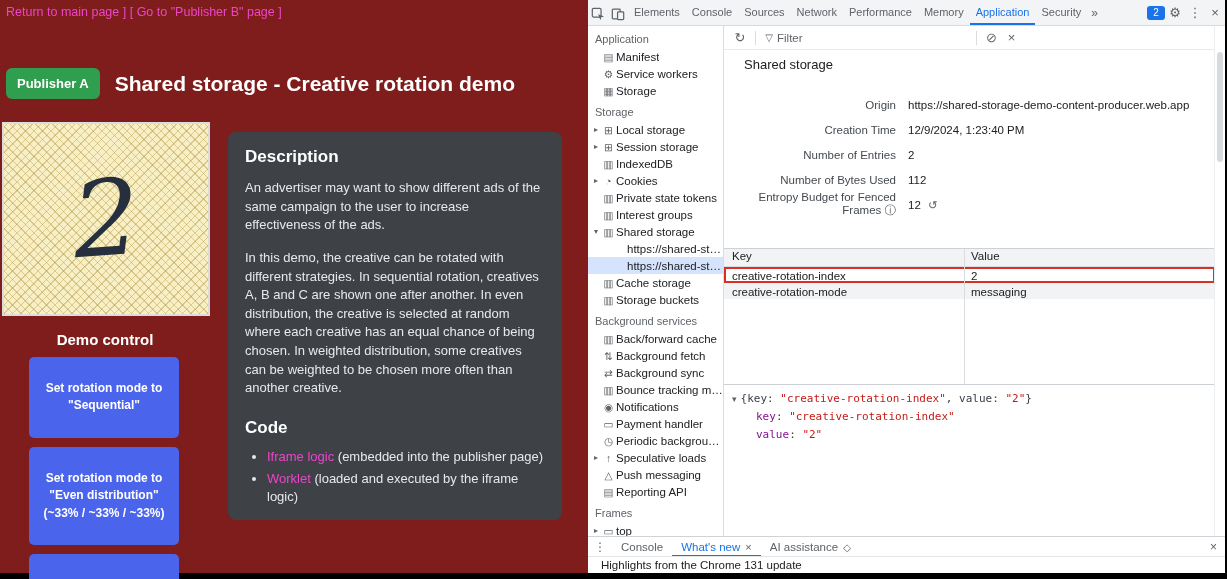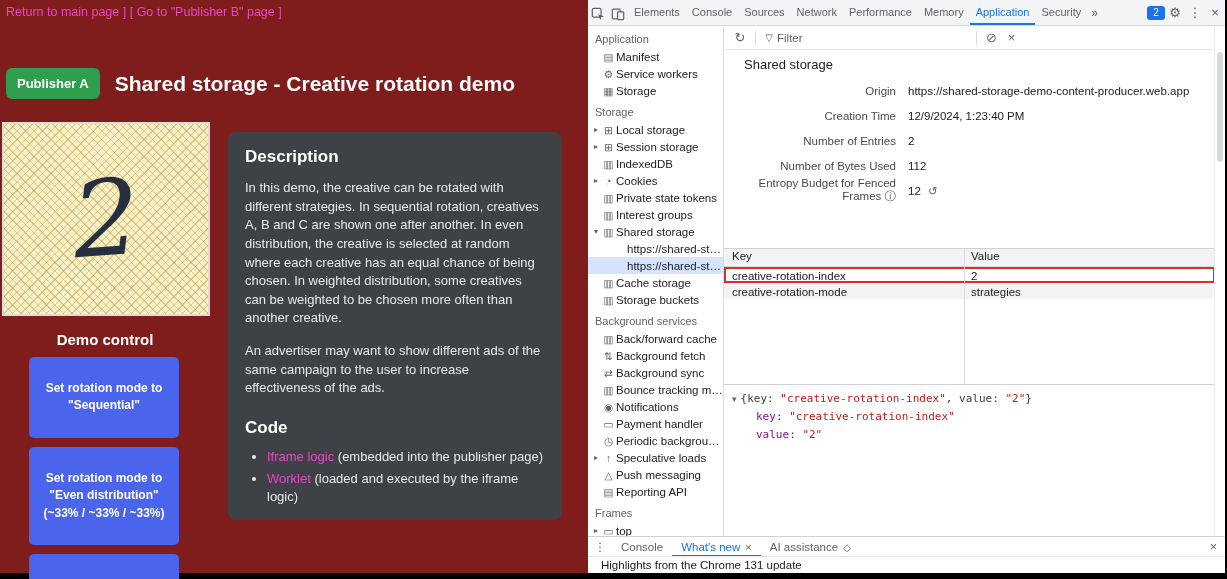--- a/index.html
+++ b/index.html
@@ -51,21 +51,21 @@
   .sb-icon{width:15px;flex:none;font-size:10.5px;color:#5f6368;text-align:center;}
   .sb-label{overflow:hidden;text-overflow:ellipsis;}
   .main{flex:1;position:relative;overflow:hidden;background:#fff;}
   .toolbar{height:23px;border-bottom:1px solid #e8eaed;display:flex;align-items:center;padding:0 6px;}
   .tb-ico{color:#5f6368;font-size:13px;width:20px;text-align:center;cursor:pointer;flex:none;}
   .tb-ico.small{font-size:10px;width:16px;}
   .tb-sep{width:1px;height:14px;background:#dadce0;margin:0 5px;flex:none;}
   .tb-filter{color:#5f6368;font-size:11.5px;cursor:text;}
   .tb-gap{width:168px;flex:none;}
   .section-title{padding:7px 0 0 20px;font-size:13px;color:#202124;}
-  .fields{margin-top:6px;}
+  .fields{margin-top:20px;}
   .f-row{display:flex;align-items:center;height:25px;font-size:11.5px;}
   .f-label{width:172px;text-align:right;color:#454a4f;flex:none;}
   .f-info{color:#5f6368;cursor:pointer;}
   .f-value{margin-left:12px;color:#202124;}
   .f-reset{color:#5f6368;cursor:pointer;margin-left:4px;}
   .kv-table{position:absolute;left:0;right:10px;top:222px;height:135px;border-top:1px solid #cdd1d5;border-bottom:1px solid #cdd1d5;background:#fff;}
   .kv-divider{position:absolute;left:240px;top:0;bottom:0;width:1px;background:#dadce0;z-index:1;}
   .kv-head{display:flex;height:17px;background:#f1f3f4;border-bottom:1px solid #dadce0;}
   .kv-key{width:240px;flex:none;padding:1px 0 0 8px;box-sizing:border-box;font-size:11.5px;overflow:hidden;}
   .kv-val{flex:1;padding:1px 0 0 7px;font-size:11.5px;overflow:hidden;}
@@ -120,22 +120,22 @@
           <div>(~33% / ~33% / ~33%)</div>
         </button>
         <button class="demo-btn">
           <div>Set rotation mode to</div>
           <div>"Weighted distribution"</div>
           <div>(70% / 20% / 10%)</div>
         </button>
       </div>
     <div class="card">
       <h2>Description</h2>
+      <p>An advertiser may want to show different ads of the same campaign to the user to increase effectiveness of the ads.</p>
       <p>In this demo, the creative can be rotated with different strategies. In sequential rotation, creatives A, B and C are shown one after another. In even distribution, the creative is selected at random where each creative has an equal chance of being chosen. In weighted distribution, some creatives can be weighted to be chosen more often than another creative.</p>
-      <p>An advertiser may want to show different ads of the same campaign to the user to increase effectiveness of the ads.</p>
       <h2 class="code-h">Code</h2>
       <ul id="code-list">
           <li><span class="code-link">Iframe logic</span> (embedded into the publisher page)</li>
           <li><span class="code-link">Worklet</span> (loaded and executed by the iframe logic)</li>
         </ul>
     </div>
   </div>
 
   <div class="devtools">
     <div class="dt-tabbar">
@@ -338,21 +338,21 @@
             <div class="kv-key">Key</div>
             <div class="kv-val">Value</div>
           </div>
           <div id="kvrows">
               <div class="kv-row hl">
                 <div class="kv-key">creative-rotation-index</div>
                 <div class="kv-val">2</div>
               </div>
               <div class="kv-row alt">
                 <div class="kv-key">creative-rotation-mode</div>
-                <div class="kv-val">strategies</div>
+                <div class="kv-val">messaging</div>
               </div>
             </div>
         </div>
 
         <div class="preview">
           <div class="pv-line1">
             <span class="pv-arrow">▾</span><span id="pvsummary"><span class="tok-plain">{key: </span><span class="tok-string">"creative-rotation-index"</span><span class="tok-plain">, value: </span><span class="tok-string">"2"</span><span class="tok-plain">}</span></span>
           </div>
           <div id="pvprops">
               <div class="pv-line"><span class="pv-name">key</span><span class="tok-plain">: </span><span class="pv-string">"creative-rotation-index"</span></div>

